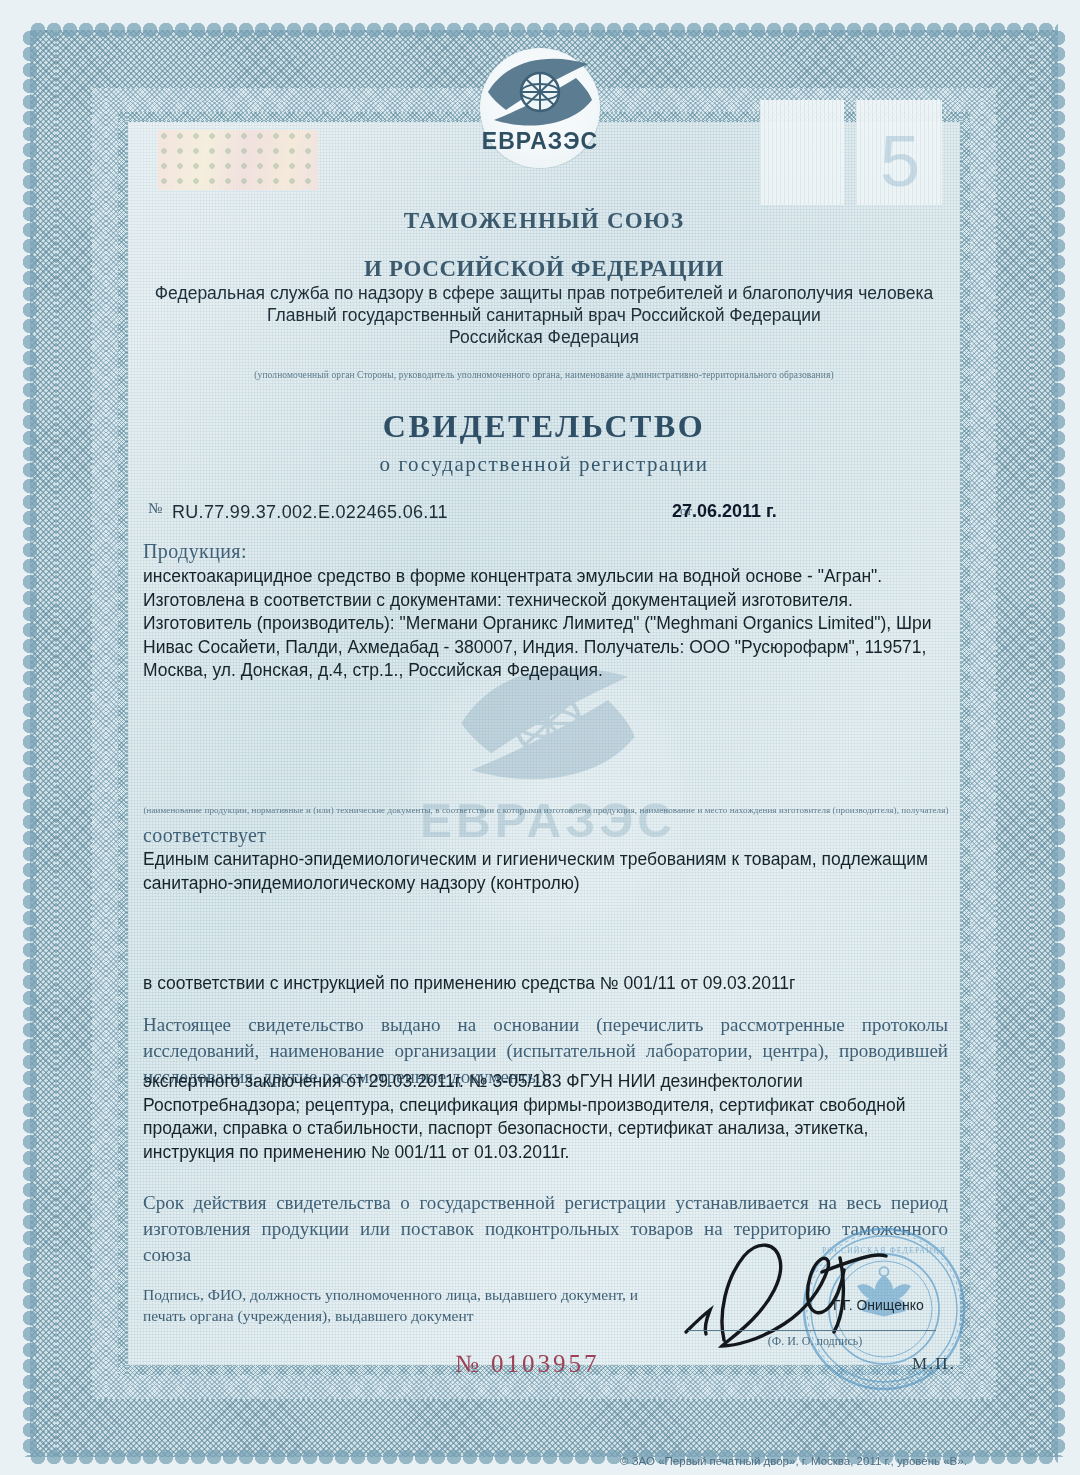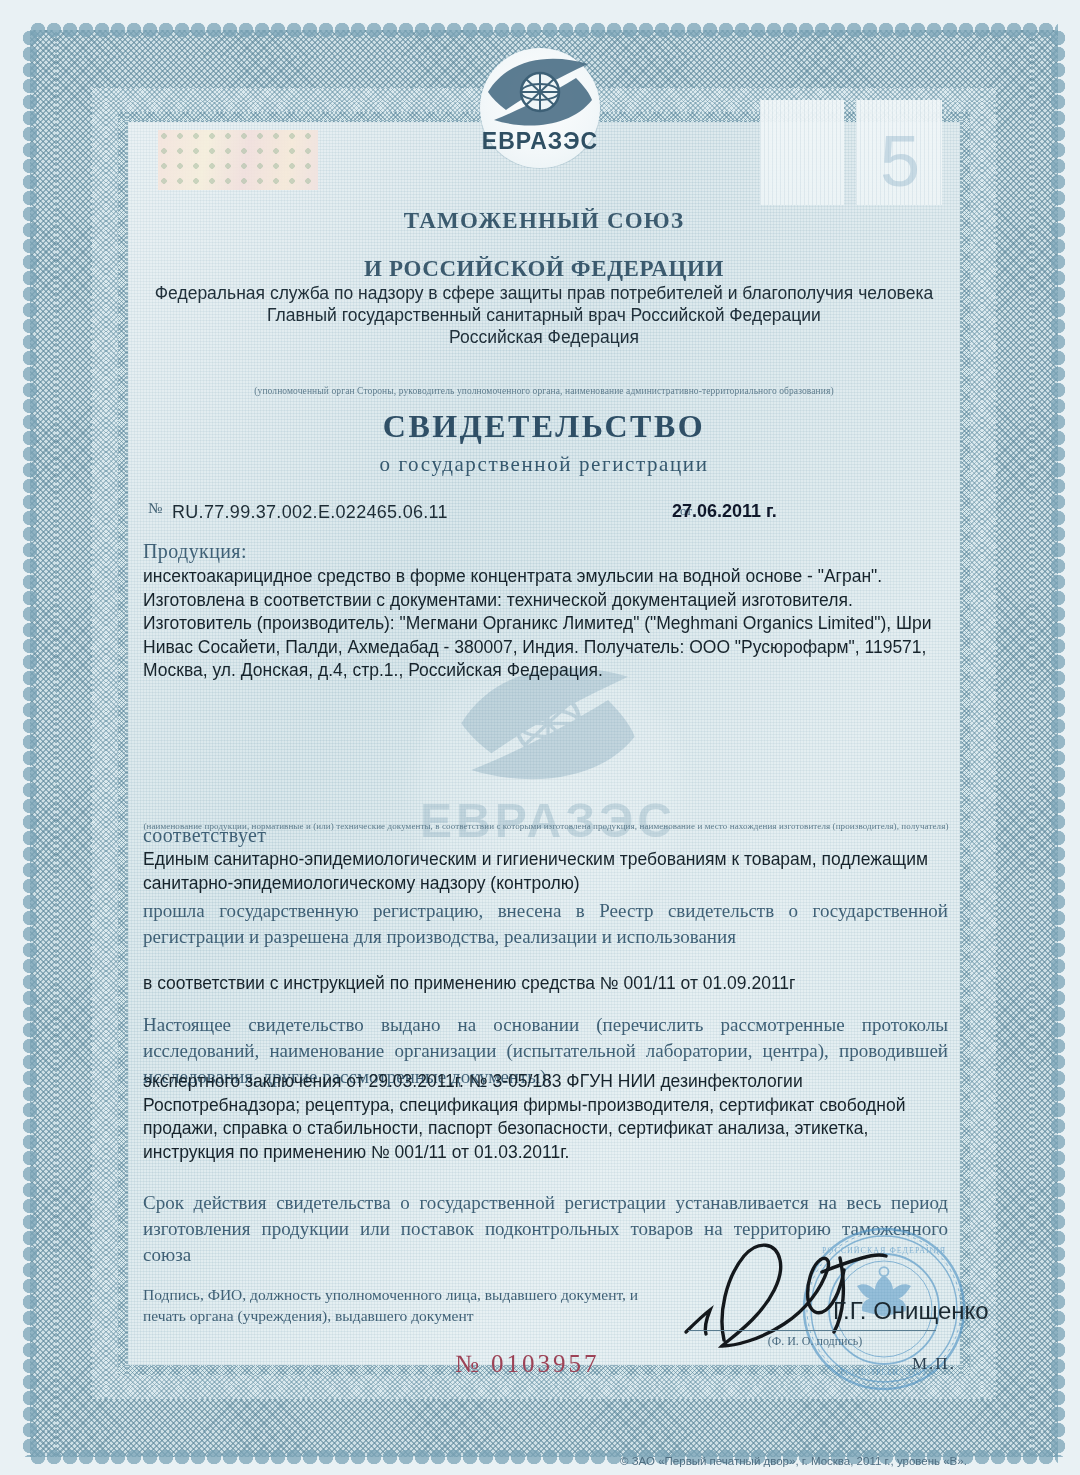--- a/index.html
+++ b/index.html
@@ -141,21 +141,21 @@
     font-family:"Liberation Sans", sans-serif;
     color:#20303a;font-size:17.5px;
   }
   .org1{top:283px;}
   .org2{top:305px;}
   .org3{top:327px;}
 
   .caption{
     position:absolute;text-align:center;
     font-family:"Liberation Serif", serif;
-    font-size:9.5px;color:#5d7b8c;letter-spacing:.1px;margin-top:16px;
+    font-size:9.5px;color:#5d7b8c;letter-spacing:.1px;
   }
   .cap-top{left:128px;right:120px;top:370px;}
 
   .main-title{
     position:absolute;left:128px;right:120px;top:408px;text-align:center;
     font-family:"Liberation Serif", serif;
     font-weight:bold;font-size:32px;letter-spacing:2.5px;color:#2f4f66;
   }
   .sub-title{
     position:absolute;left:128px;right:120px;top:452px;text-align:center;
@@ -243,21 +243,21 @@
     position:absolute;left:800px;top:1225px;width:168px;height:168px;
     opacity:.62;pointer-events:none;
   }
   .signature{
     position:absolute;left:672px;top:1228px;width:230px;height:130px;
     pointer-events:none;
   }
   .sig-name{
     position:absolute;left:833px;top:1297px;
     font-family:"Liberation Sans", sans-serif;
-    font-size:24px;color:#1b2830;
+    font-size:14px;color:#1b2830;
   }
   .sig-rule{
     position:absolute;left:688px;top:1330px;width:248px;height:1px;
     background:#5b7d90;
   }
   .fio-cap{
     position:absolute;left:700px;top:1334px;width:230px;text-align:center;
     font-family:"Liberation Serif", serif;font-size:12px;color:#4a6b80;
   }
   .mp{
@@ -340,22 +340,21 @@
     <div class="wtext">ЕВРАЗЭС</div>
   </div>
 
   <div class="lbl-serif prod-lbl">Продукция:</div>
   <div class="blk-sans prod-text">инсектоакарицидное средство в форме концентрата эмульсии на водной основе - "Агран". Изготовлена в соответствии с документами: технической документацией изготовителя. Изготовитель (производитель): "Мегмани Органикс Лимитед" ("Meghmani Organics Limited"), Шри Нивас Сосайети, Палди, Ахмедабад - 380007, Индия.  Получатель: ООО "Русюрофарм", 119571, Москва, ул. Донская, д.4, стр.1., Российская Федерация.</div>
   <div class="caption cap-mid">(наименование продукции, нормативные и (или) технические документы, в соответствии с которыми изготовлена продукция, наименование и место нахождения изготовителя (производителя), получателя)</div>
 
   <div class="lbl-serif sootv">соответствует</div>
   <div class="blk-sans sootv-text">Единым санитарно-эпидемиологическим и гигиеническим требованиям к товарам, подлежащим санитарно-эпидемиологическому надзору (контролю)</div>
 
-  <div class="blk-serif reg-para">прошла государственную регистрацию, внесена в Реестр свидетельств о государственной регистрации и разрешена для производства, реализации и использования</div>
-  <div class="blk-sans instr-line">в соответствии с инструкцией по применению средства № 001/11 от 01.09.2011г</div>
+  <div class="blk-sans instr-line">в соответствии с инструкцией по применению средства № 001/11 от 09.03.2011г</div>
 
   <div class="blk-serif osn-para">Настоящее свидетельство выдано на основании (перечислить рассмотренные протоколы исследований, наименование организации (испытательной лаборатории, центра), проводившей исследования, другие рассмотренные документы):</div>
   <div class="blk-sans osn-text">экспертного заключения от 29.03.2011г. № 3-05/183 ФГУН НИИ дезинфектологии Роспотребнадзора; рецептура, спецификация фирмы-производителя, сертификат свободной продажи, справка о стабильности, паспорт безопасности, сертификат анализа, этикетка, инструкция по применению № 001/11 от 01.03.2011г.</div>
 
   <div class="blk-serif srok-para">Срок действия свидетельства о государственной регистрации устанавливается на весь период изготовления продукции или поставок подконтрольных товаров на территорию таможенного союза</div>
 
   <div class="sign-note">Подпись, ФИО, должность уполномоченного лица, выдавшего документ, и печать органа (учреждения), выдавшего документ</div>
 
   <div class="seal">
     <svg width="168" height="168" viewBox="0 0 168 168">

